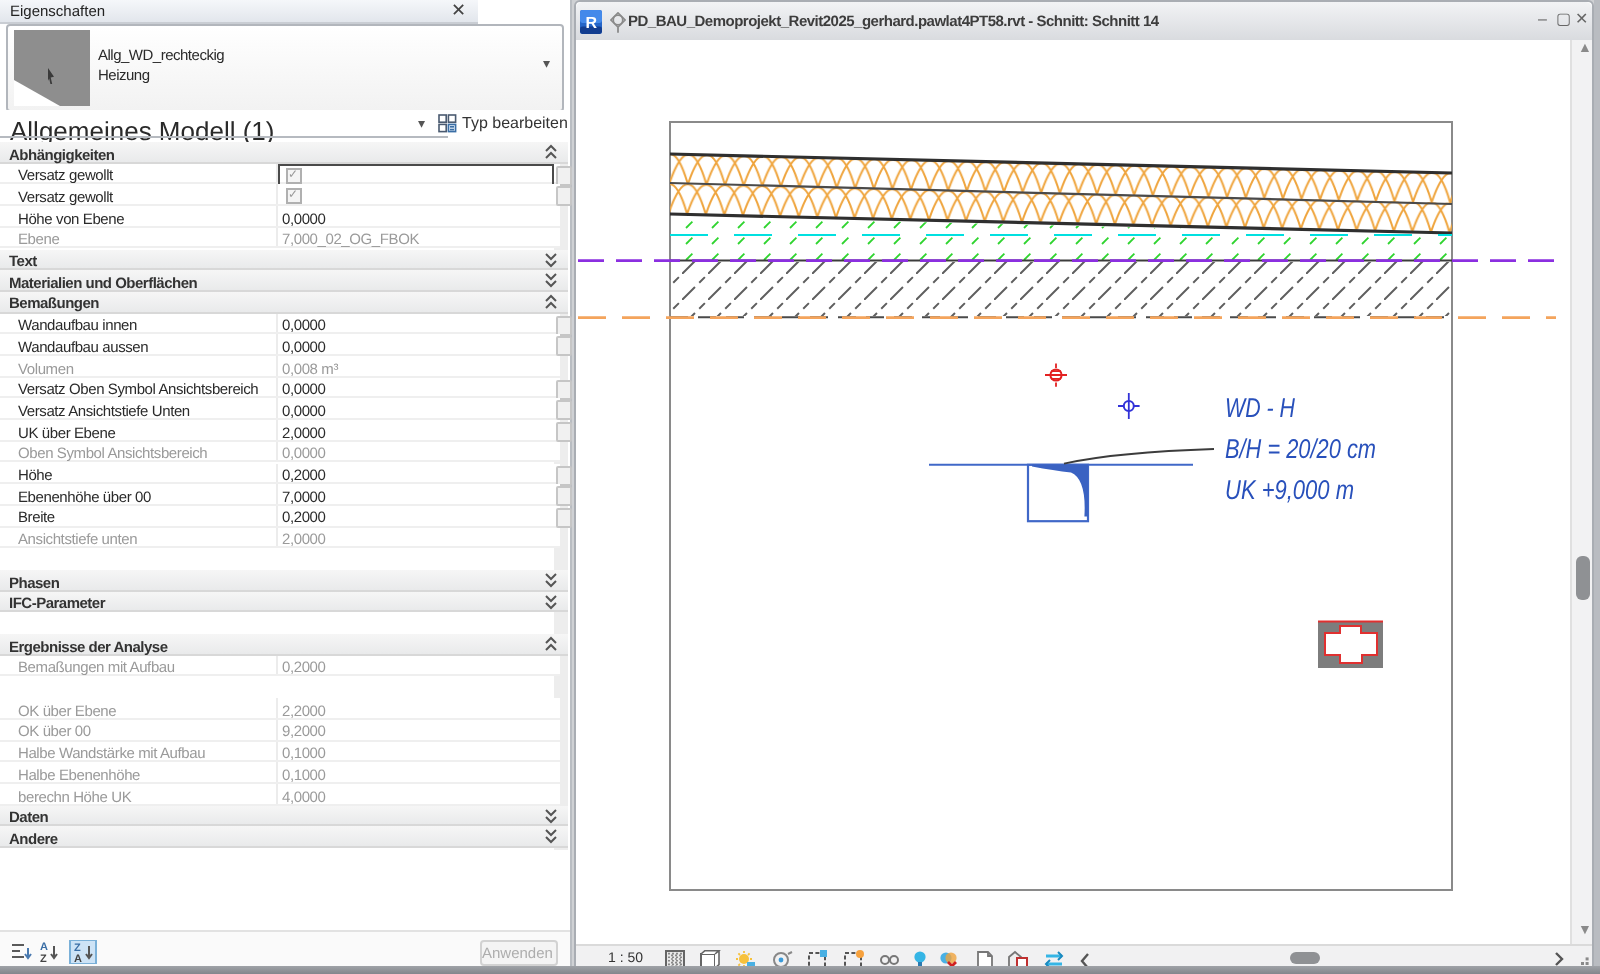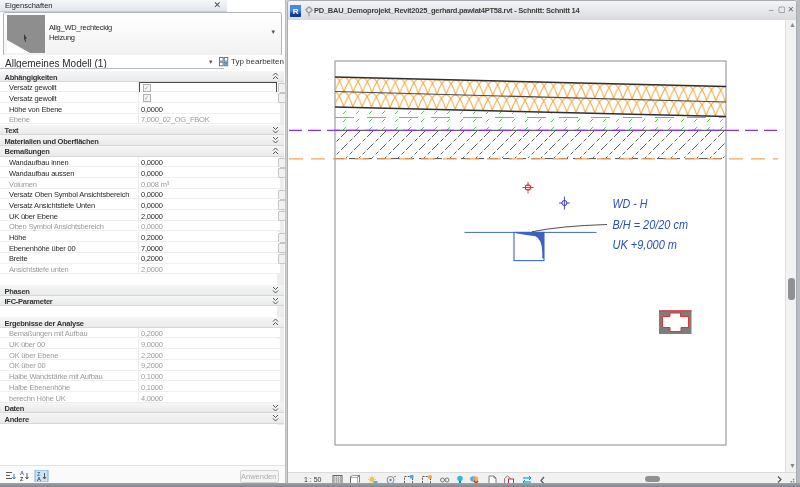--- a/index.html
+++ b/index.html
@@ -1,28 +1,28 @@
 <!DOCTYPE html>
 <html><head><meta charset="utf-8">
 <style>
 html,body{margin:0;padding:0;}
 body{width:800px;height:487px;overflow:hidden;font-family:"Liberation Sans",sans-serif;background:#cfd1d4;position:relative;}
 #panel{position:absolute;left:0;top:0;width:285px;height:483px;background:#ffffff;border-right:1px solid #b9bdc2;}
-#phead{position:absolute;left:0;top:0;width:227px;height:11px;background:linear-gradient(#f5f7fa,#e2e6ec);border-bottom:1px solid #c9cdd3;font-size:7.5px;color:#222;}
+#phead{position:absolute;left:0;top:0;width:227px;height:11px;background:linear-gradient(#f5f7fa,#e2e6ec);border-bottom:1px solid #c9cdd3;font-size:7.5px;color:#222;padding-left:12px;}
 #phead .t{position:absolute;left:5px;top:1px;}
 #phead .x{position:absolute;right:6px;top:0px;font-size:9px;color:#444;}
 #tsel{position:absolute;left:3px;top:12px;width:277px;height:42px;background:linear-gradient(#ffffff,#f2f2f2);border:1px solid #b2b6bc;border-radius:2px;}
 #thumb{position:absolute;left:3px;top:2px;width:38px;height:38px;background:#8e8e8e;}
 #thumb .tri{position:absolute;left:0;bottom:0;width:0;height:0;border-left:23px solid #fff;border-top:13px solid transparent;}
 #thumb .cur{position:absolute;left:17px;top:19px;width:3px;height:8px;background:#3a3a3a;clip-path:polygon(0 0,100% 55%,45% 60%,70% 100%,40% 100%,20% 65%,0 80%);}
 #tsel .l1{position:absolute;left:45px;top:10px;font-size:7.5px;letter-spacing:-0.25px;color:#2a2a2a;}
 #tsel .l2{position:absolute;left:45px;top:19.5px;font-size:7.5px;letter-spacing:-0.25px;color:#2a2a2a;}
 #tsel .dd{position:absolute;right:6px;top:15px;font-size:7px;color:#555;}
 #combo{position:absolute;left:0;top:55px;width:285px;height:15px;background:#fff;}
-#combo .t{position:absolute;left:5px;top:3px;font-size:10px;color:#2a2a2a;}
+#combo .t{position:absolute;left:5px;top:3px;font-size:13px;color:#2a2a2a;}
 #combo .dd{position:absolute;left:209px;top:3px;font-size:7px;color:#555;}
 #combo .ul{position:absolute;left:0px;top:12.5px;width:224px;border-bottom:1px solid #b6bac0;}
 #tbe{position:absolute;left:219px;top:57px;font-size:8px;color:#333;}
 #grid{position:absolute;left:0;top:71px;width:285px;height:354px;}
 .sec{position:absolute;left:0;width:284px;height:10.7px;background:linear-gradient(#f6f6f6,#e9eaeb);border-bottom:1px solid #d8d8d8;box-sizing:border-box;}
 .sec b{position:absolute;left:4.5px;top:1.6px;font-size:7.5px;color:#333;letter-spacing:-0.25px;}
 .chev{position:absolute;right:5px;top:0px;width:7px;height:10px;}
 .row{position:absolute;left:0;width:280px;height:10.7px;border-bottom:1px solid #efefef;box-sizing:border-box;background:#fff;}
 .row .lab{position:absolute;left:9px;top:1.6px;font-size:7.5px;color:#2a2a2a;letter-spacing:-0.2px;white-space:nowrap;}
 .row .val{position:absolute;left:141px;top:1.6px;font-size:7.5px;color:#2a2a2a;letter-spacing:-0.2px;white-space:nowrap;}
@@ -204,25 +204,20 @@
         <b>Ergebnisse der Analyse</b>
         <svg class="chev" viewBox="0 0 7 10">
           <path d="M1,4.5 L3.5,2 L6,4.5 M1,8 L3.5,5.5 L6,8" fill="none" stroke="#555" stroke-width="1"></path>
         </svg>
       </div>
       <div class="row g" style="top:256.8px">
         <span class="vsep"></span>
         <span class="lab">Bemaßungen mit Aufbau</span>
         <span class="val">0,2000</span>
       </div>
-      <div class="row g" style="top:267.5px">
-        <span class="vsep"></span>
-        <span class="lab">UK über 00</span>
-        <span class="val">9,0000</span>
-      </div>
       <div class="row g" style="top:278.2px">
         <span class="vsep"></span>
         <span class="lab">OK über Ebene</span>
         <span class="val">2,2000</span>
       </div>
       <div class="row g" style="top:288.9px">
         <span class="vsep"></span>
         <span class="lab">OK über 00</span>
         <span class="val">9,2000</span>
       </div>

